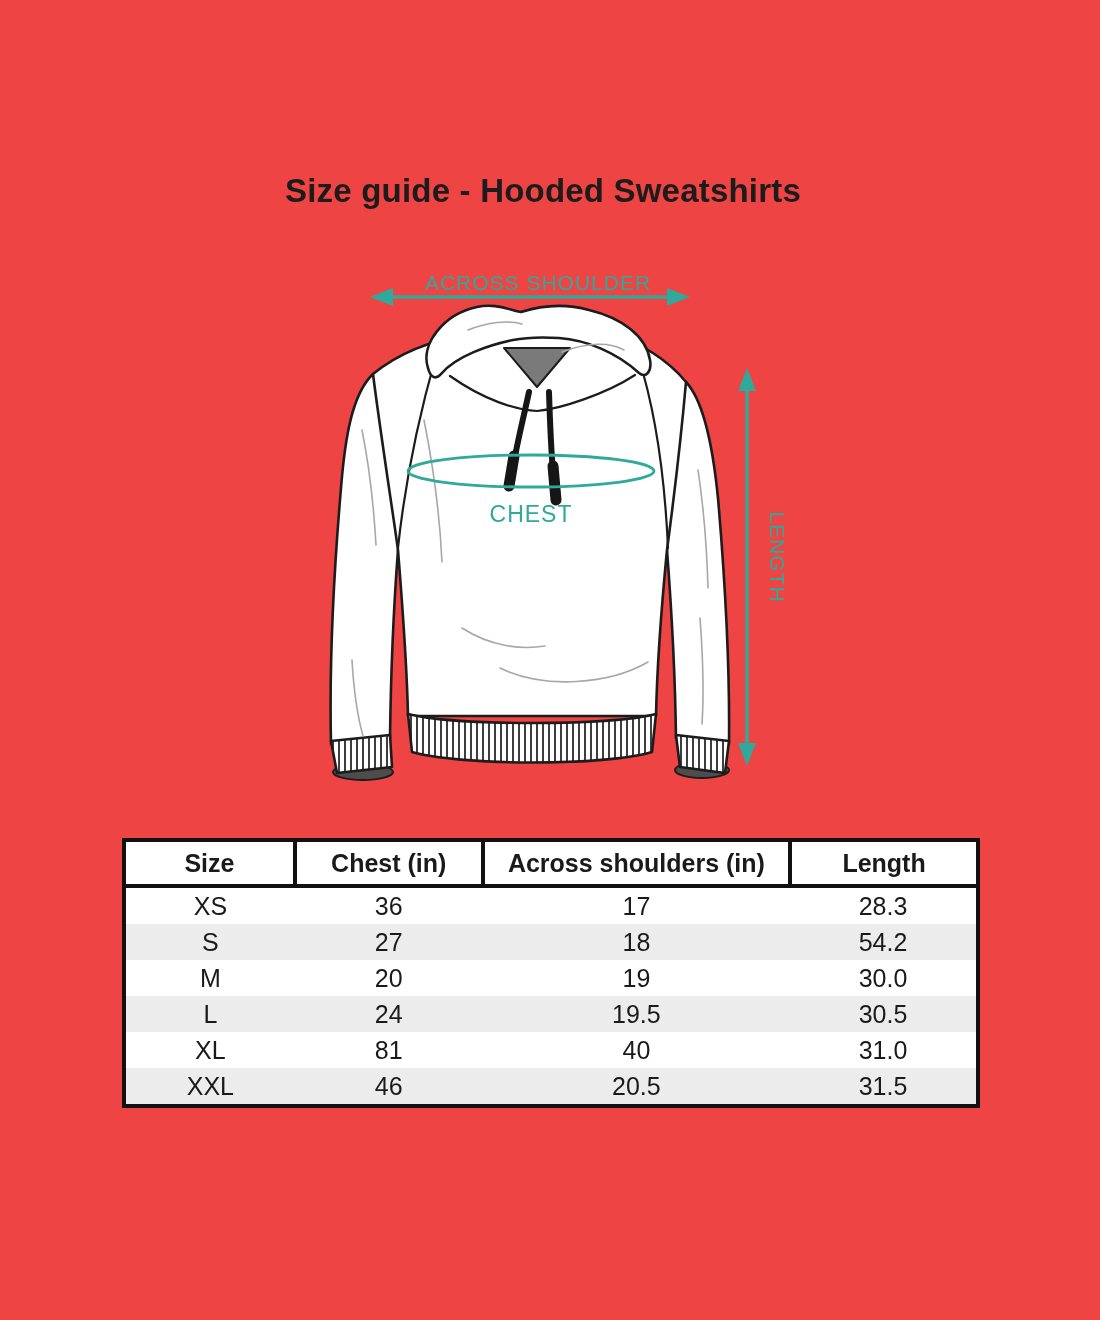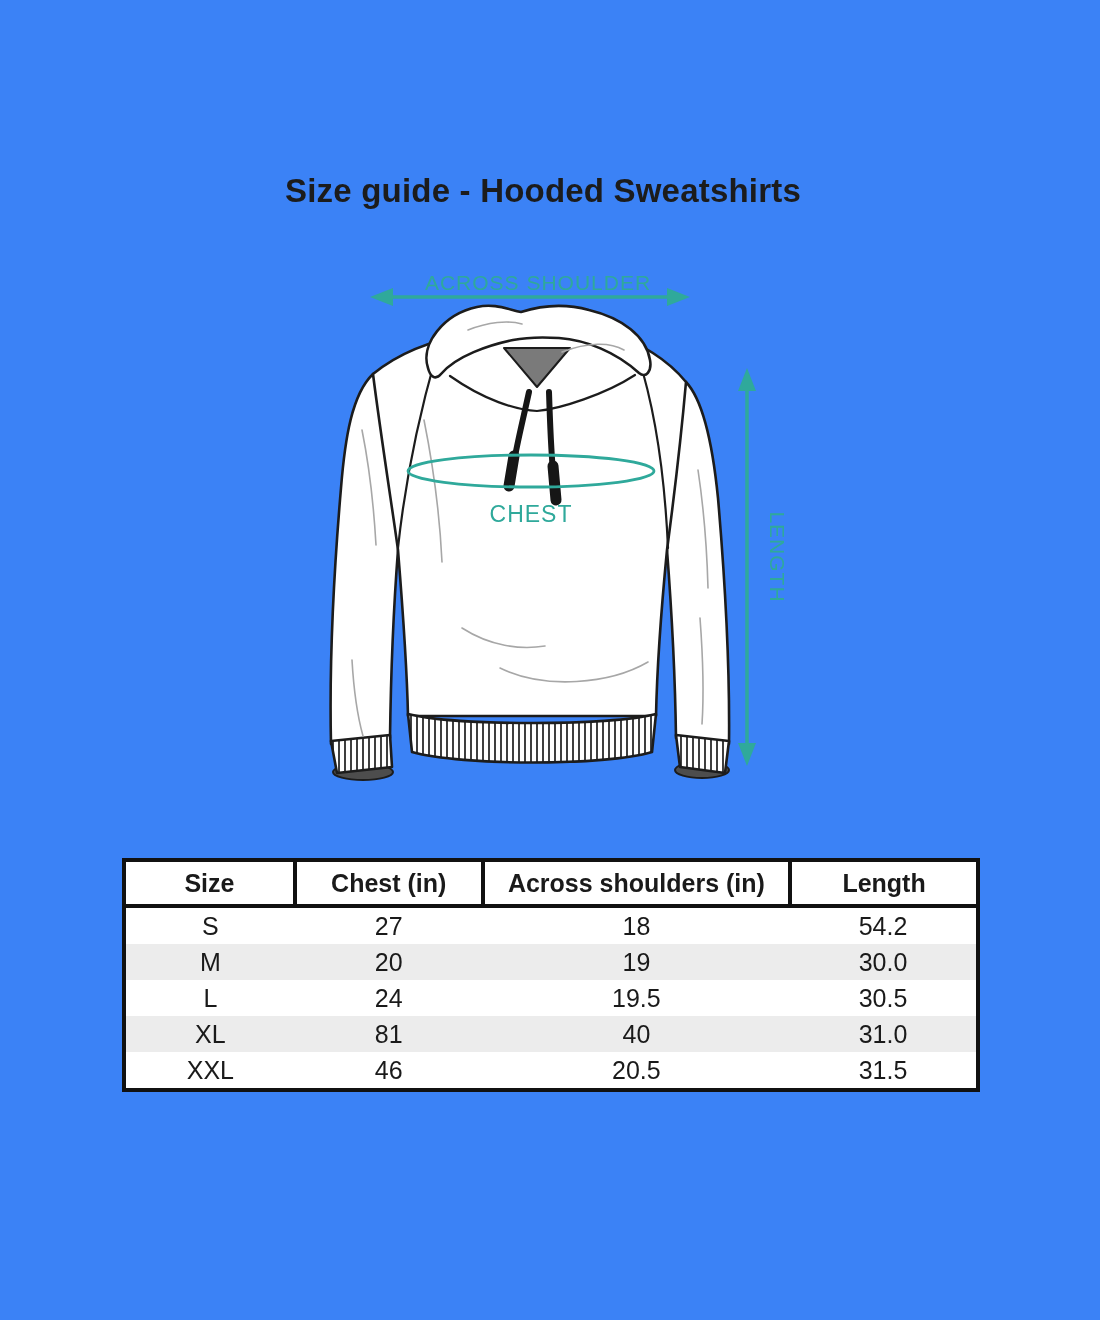--- a/index.html
+++ b/index.html
@@ -1,19 +1,19 @@
 <!DOCTYPE html>
 <html><head>
 <meta charset="utf-8">
 <style>
   html,body{margin:0;padding:0;background:#ffffff;}
   #page{
     position:relative;
     width:1100px;height:1320px;
-    background:#3b82f6;
+    background:#ef4444;
     font-family:"Liberation Sans", sans-serif;
     overflow:hidden;
   }
   .page-title{
     position:absolute;
     top:172px;left:0;width:1086px;
     text-align:center;
     font-size:33px;
     font-weight:bold;
     color:#1c1c1c;
@@ -23,21 +23,20 @@
     position:absolute;
     left:0;top:0;width:1100px;height:1320px;
   }
   .size-table{
     position:absolute;
     left:122px;top:838px;
     width:858px;
     border-collapse:collapse;
     border:4px solid #111111;
     table-layout:fixed;
-    margin-top:20px;
   }
   .size-table thead th{
     border:4px solid #111111;
     background:#ffffff;
     font-size:25px;
     font-weight:bold;
     color:#1a1a1a;
     height:40px;
     padding:1px 0;
     text-align:center;
@@ -156,20 +155,26 @@
     <thead>
       <tr>
         <th>Size</th>
         <th>Chest (in)</th>
         <th>Across shoulders (in)</th>
         <th>Length</th>
       </tr>
     </thead>
     <tbody>
       <tr>
+        <td>XS</td>
+        <td>36</td>
+        <td>17</td>
+        <td>28.3</td>
+      </tr>
+      <tr>
         <td>S</td>
         <td>27</td>
         <td>18</td>
         <td>54.2</td>
       </tr>
       <tr>
         <td>M</td>
         <td>20</td>
         <td>19</td>
         <td>30.0</td>

